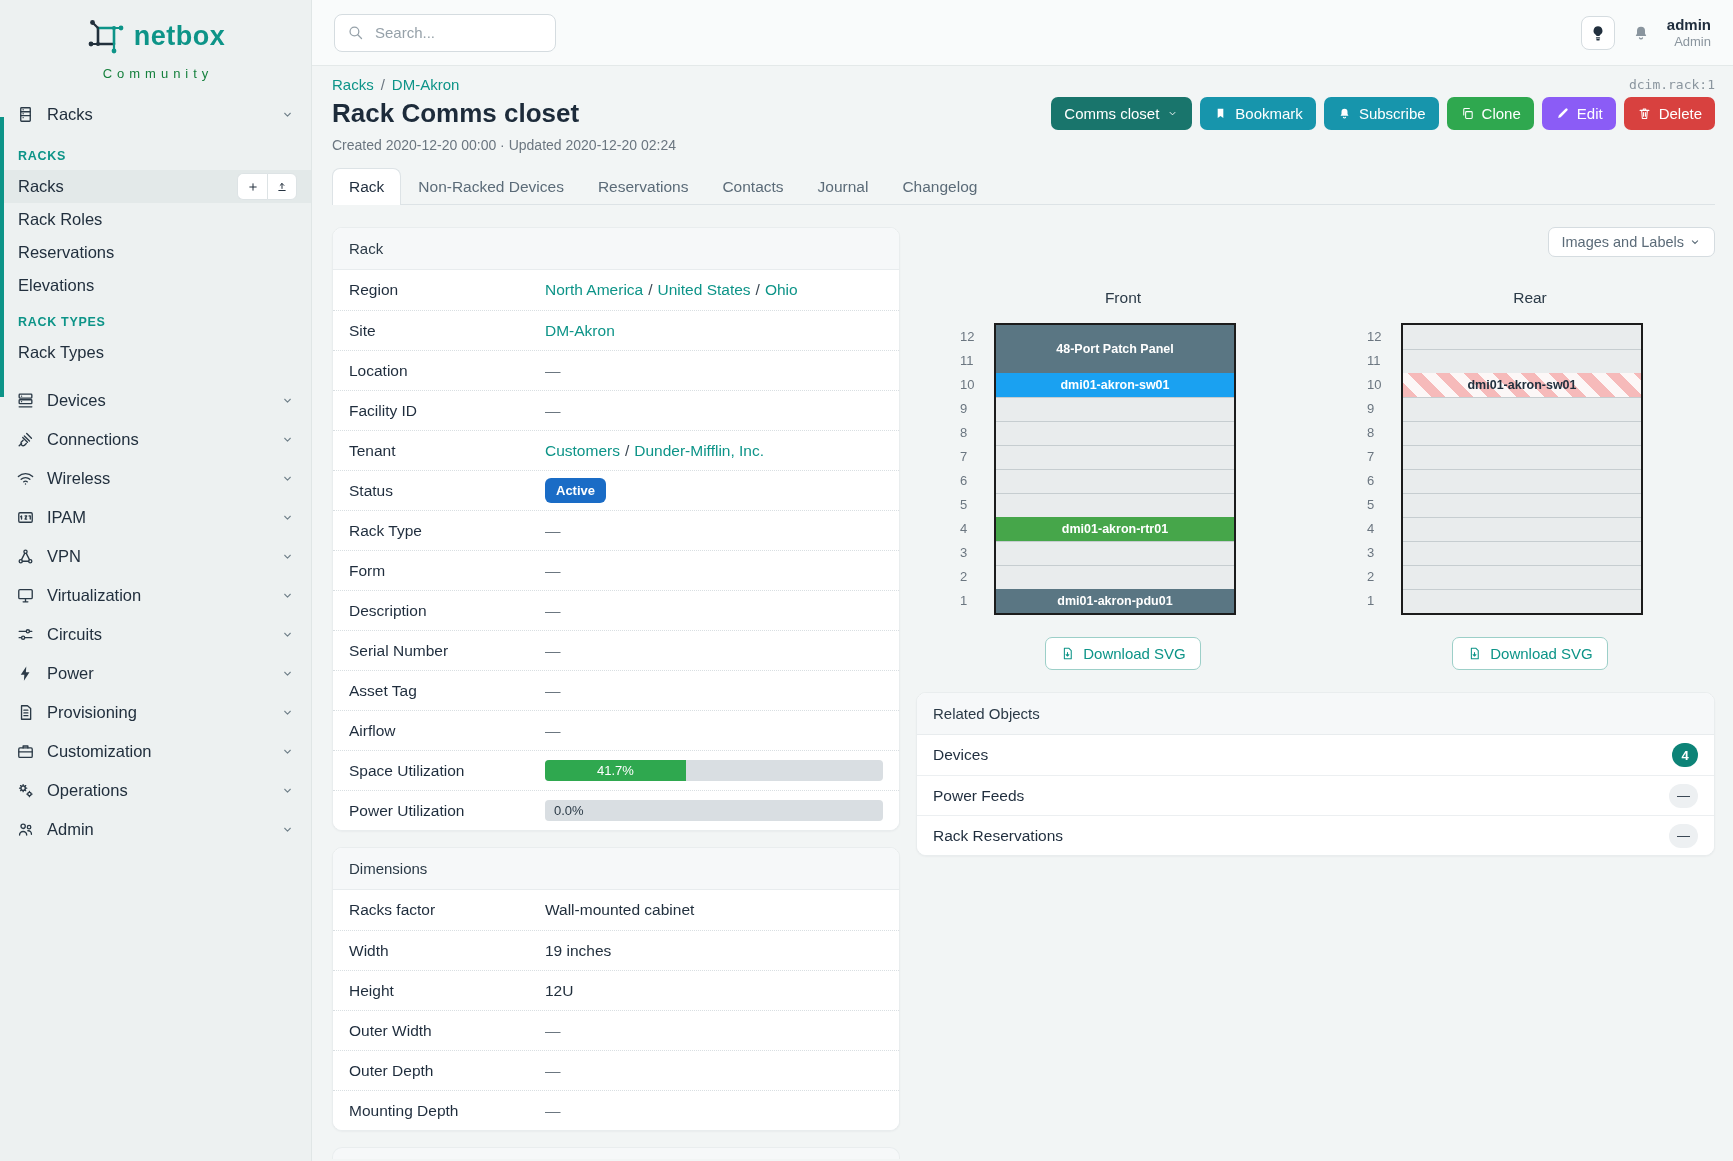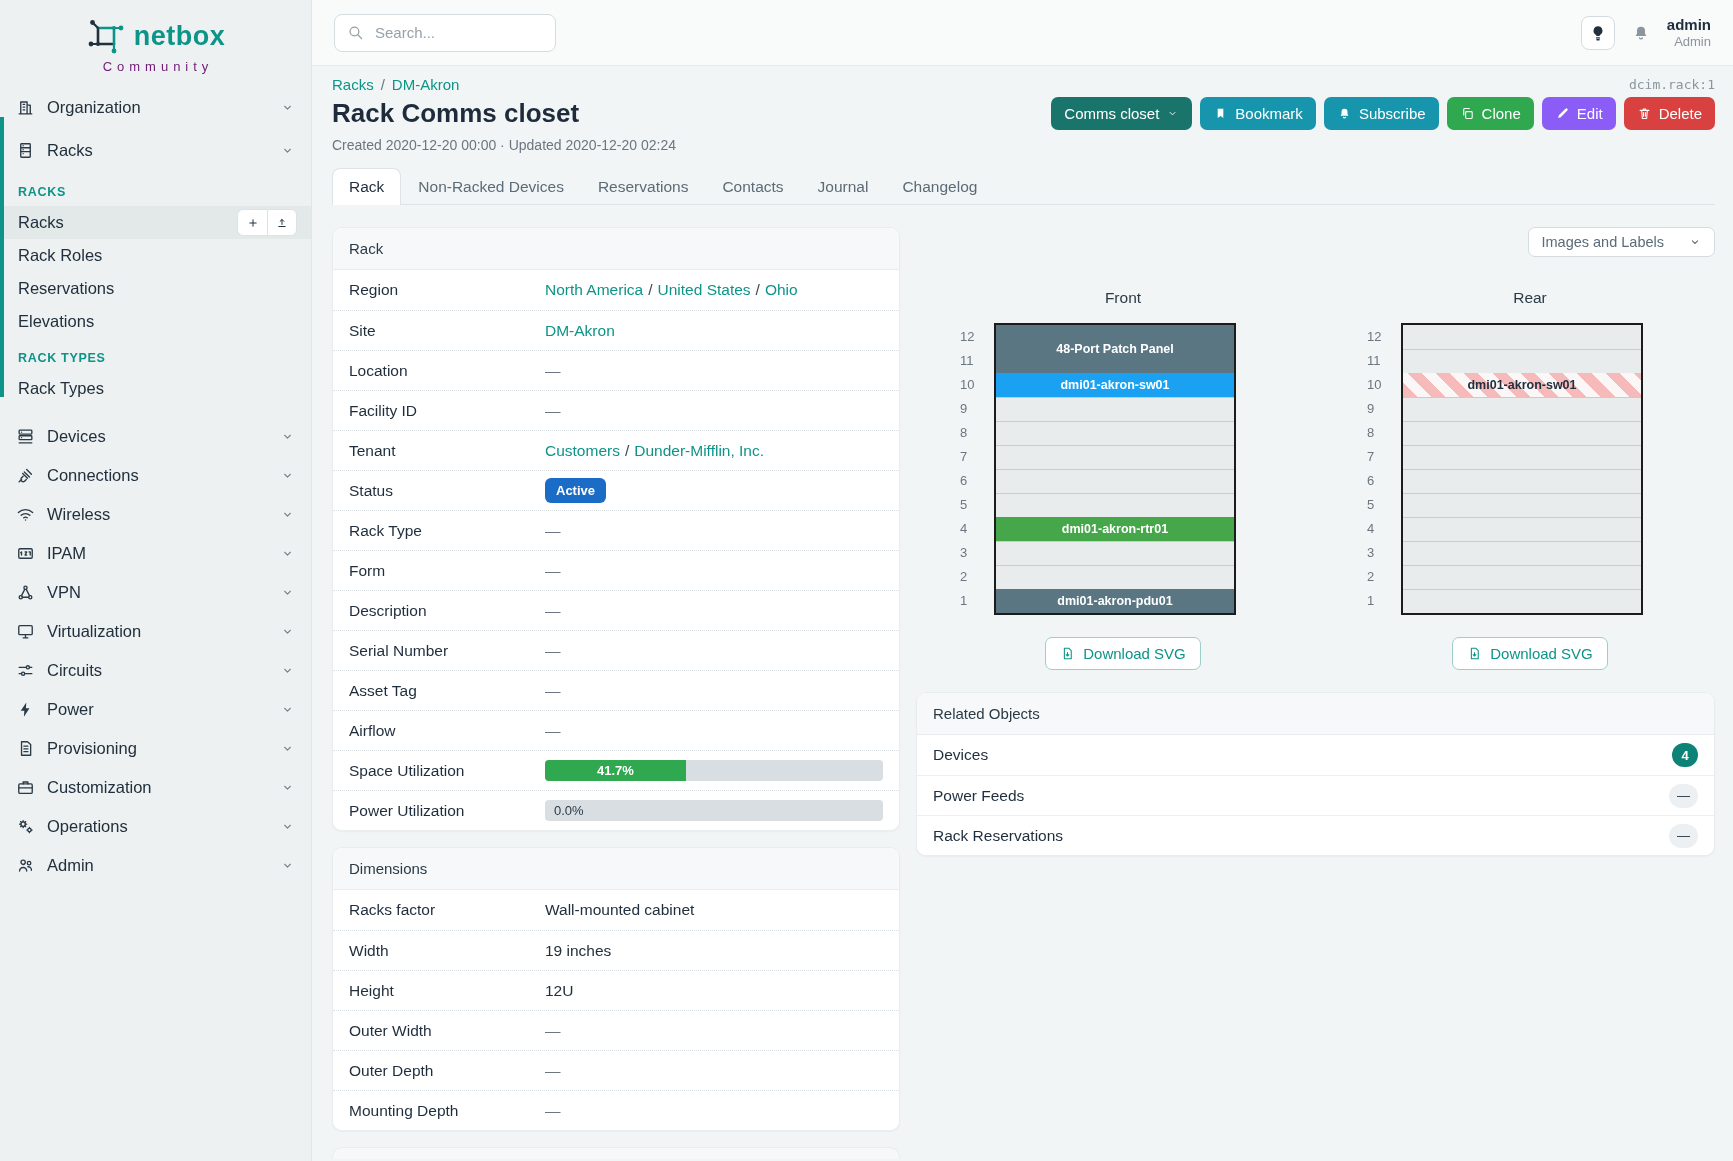--- a/index.html
+++ b/index.html
@@ -7,21 +7,21 @@
   body{width:1733px;height:1161px;overflow:hidden;background:#f2f5f5;
        font-family:"Liberation Sans",sans-serif;color:#22303e;display:flex}
   .icon{width:18px;height:18px;flex:0 0 auto}
 
   
   .sidebar{width:312px;min-width:312px;height:100%;background:#edf1f1;border-right:1px solid #e0e6e6;position:relative}
   .accent-bar{position:absolute;left:0;top:117px;width:4px;height:280px;background:#0d9488}
   .logo{padding:16px 0 8px;text-align:center}
   .brand-row{display:flex;align-items:center;justify-content:center;gap:8px}
   .brand-name{font-size:27px;font-weight:bold;color:#0d9488;letter-spacing:.5px}
-  .brand-sub{margin-top:3px;font-size:13px;color:#701a75;letter-spacing:5px;padding-left:5px}
+  .brand-sub{margin-top:10px;font-size:13px;color:#15803d;letter-spacing:5px;padding-left:5px}
   .nav{padding-top:4px}
   .nav-item{display:flex;align-items:center;gap:12px;padding:0 16px;height:43px;font-size:16.5px;color:#22303e;cursor:pointer}
   .nav-bottom .nav-item{height:39px}
   .nav-item .icon{width:19px;height:19px;color:#2b3a47}
   .nav-item .chev{margin-left:auto;width:15px;height:15px;color:#70808a}
   .submenu{padding-bottom:8px}
   .sub-title{padding:13px 18px 7px;font-size:12.5px;font-weight:bold;color:#0d9488;letter-spacing:.7px}
   .sub-item{display:flex;align-items:center;height:33px;padding:0 18px;font-size:16.5px;color:#22303e;cursor:pointer}
   .sub-item.active{background:#e3e9e9}
   .sub-btns{margin-left:auto;display:flex;margin-right:-4px}
@@ -78,26 +78,26 @@
   .card-stub{margin-top:16px;height:12px;border-radius:10px 10px 0 0;background:#f6f8f9;border:1px solid #e9edee;border-bottom:none}
   .trow{display:flex;align-items:center;height:40px;padding:0 16px;border-top:1px dotted #d9dfe2;font-size:15.5px;background:#fff}
   .trow:first-child{border-top:none}
   .tlabel{width:196px;min-width:196px;color:#1f2d3d}
   .tval{flex:1;display:flex;align-items:center;min-width:0}
   .lnk{color:#0d9488;text-decoration:none;cursor:pointer}
   .sep{color:#3c4854;margin:0 5px}
   .dash{color:#6b7680}
   .badge-status{color:#fff;font-size:13px;font-weight:bold;padding:5px 11px;border-radius:6px}
   .prog{flex:1;height:21px;background:#d9dee2;border-radius:4px;overflow:hidden;display:flex;align-items:center}
-  .prog-fill{height:100%;display:flex;align-items:center;justify-content:center;color:#fff;font-size:13px;font-weight:bold}
+  .prog-fill{height:100%;display:flex;align-items:center;justify-content:center;color:#fff;font-size:13px;font-weight:normal}
   .prog-text0{font-size:13px;color:#2b3a47;padding-left:9px}
 
   
   .view-row{display:flex;justify-content:flex-end}
-  .view-select{display:flex;align-items:center;gap:24px;height:30px;padding:0 12px;background:#fff;border:1px solid #d5dce0;border-radius:7px;font-size:14.5px;color:#5b6b78;cursor:pointer}
+  .view-select{display:flex;align-items:center;gap:4px;height:30px;padding:0 12px;background:#fff;border:1px solid #d5dce0;border-radius:7px;font-size:14.5px;color:#5b6b78;cursor:pointer}
   .view-select .chev{width:14px;height:14px}
   .elev-row{display:flex;margin-top:32px}
   .elev{display:flex;flex-direction:column}
   .elev-front{margin-left:44px}
   .elev-rear{margin-left:123px}
   .elev-title{width:242px;margin-left:42px;text-align:center;font-size:15.5px;color:#2b3a47;margin-bottom:16px}
   .rack-wrap{display:flex}
   .unit-nums{width:34px;display:flex;flex-direction:column;padding-right:8px;padding-top:2px}
   .unum{height:24px;line-height:24px;text-align:left;font-size:13px;color:#6b7680}
   .rack-box{width:242px;border:2px solid #1c1c1c;background:#fff;display:flex;flex-direction:column}
@@ -139,29 +139,20 @@
         <path d="M28 28v6" stroke="#0d9488" stroke-width="2.2"></path>
           <circle cx="28" cy="35" r="2.4" fill="#0d9488"></circle>
         <circle cx="12" cy="28" r="2" fill="#22303c"></circle>
           <circle cx="28" cy="12" r="2" fill="#0d9488"></circle>
       </svg>
       <span class="brand-name">netbox</span>
     </div>
     <div class="brand-sub">Community</div>
   </div>
   <nav class="nav nav-top">
-      <div class="nav-item">
-        <svg class="icon " viewBox="0 0 24 24" fill="none" stroke="currentColor" stroke-width="1.7" stroke-linecap="round" stroke-linejoin="round">
-          <path d="M4 20h16M6 20V5h8v15M14 9h4v11M9 8h2M9 11.5h2M9 15h2"></path>
-        </svg>
-        <span>Organization</span>
-        <svg class="icon chev" viewBox="0 0 24 24" fill="none" stroke="currentColor" stroke-width="1.7" stroke-linecap="round" stroke-linejoin="round">
-          <path d="M7.5 10l4.5 4.5L16.5 10"></path>
-        </svg>
-      </div>
       <div class="nav-item">
         <svg class="icon " viewBox="0 0 24 24" fill="none" stroke="currentColor" stroke-width="1.7" stroke-linecap="round" stroke-linejoin="round">
           <rect x="6" y="3.5" width="12" height="17" rx="1"></rect>
           <path d="M6 8.5h12M6 13.5h12M9 6h.01M9 11h.01M9 16h.01"></path>
         </svg>
         <span>Racks</span>
         <svg class="icon chev" viewBox="0 0 24 24" fill="none" stroke="currentColor" stroke-width="1.7" stroke-linecap="round" stroke-linejoin="round">
           <path d="M7.5 10l4.5 4.5L16.5 10"></path>
         </svg>
       </div>

